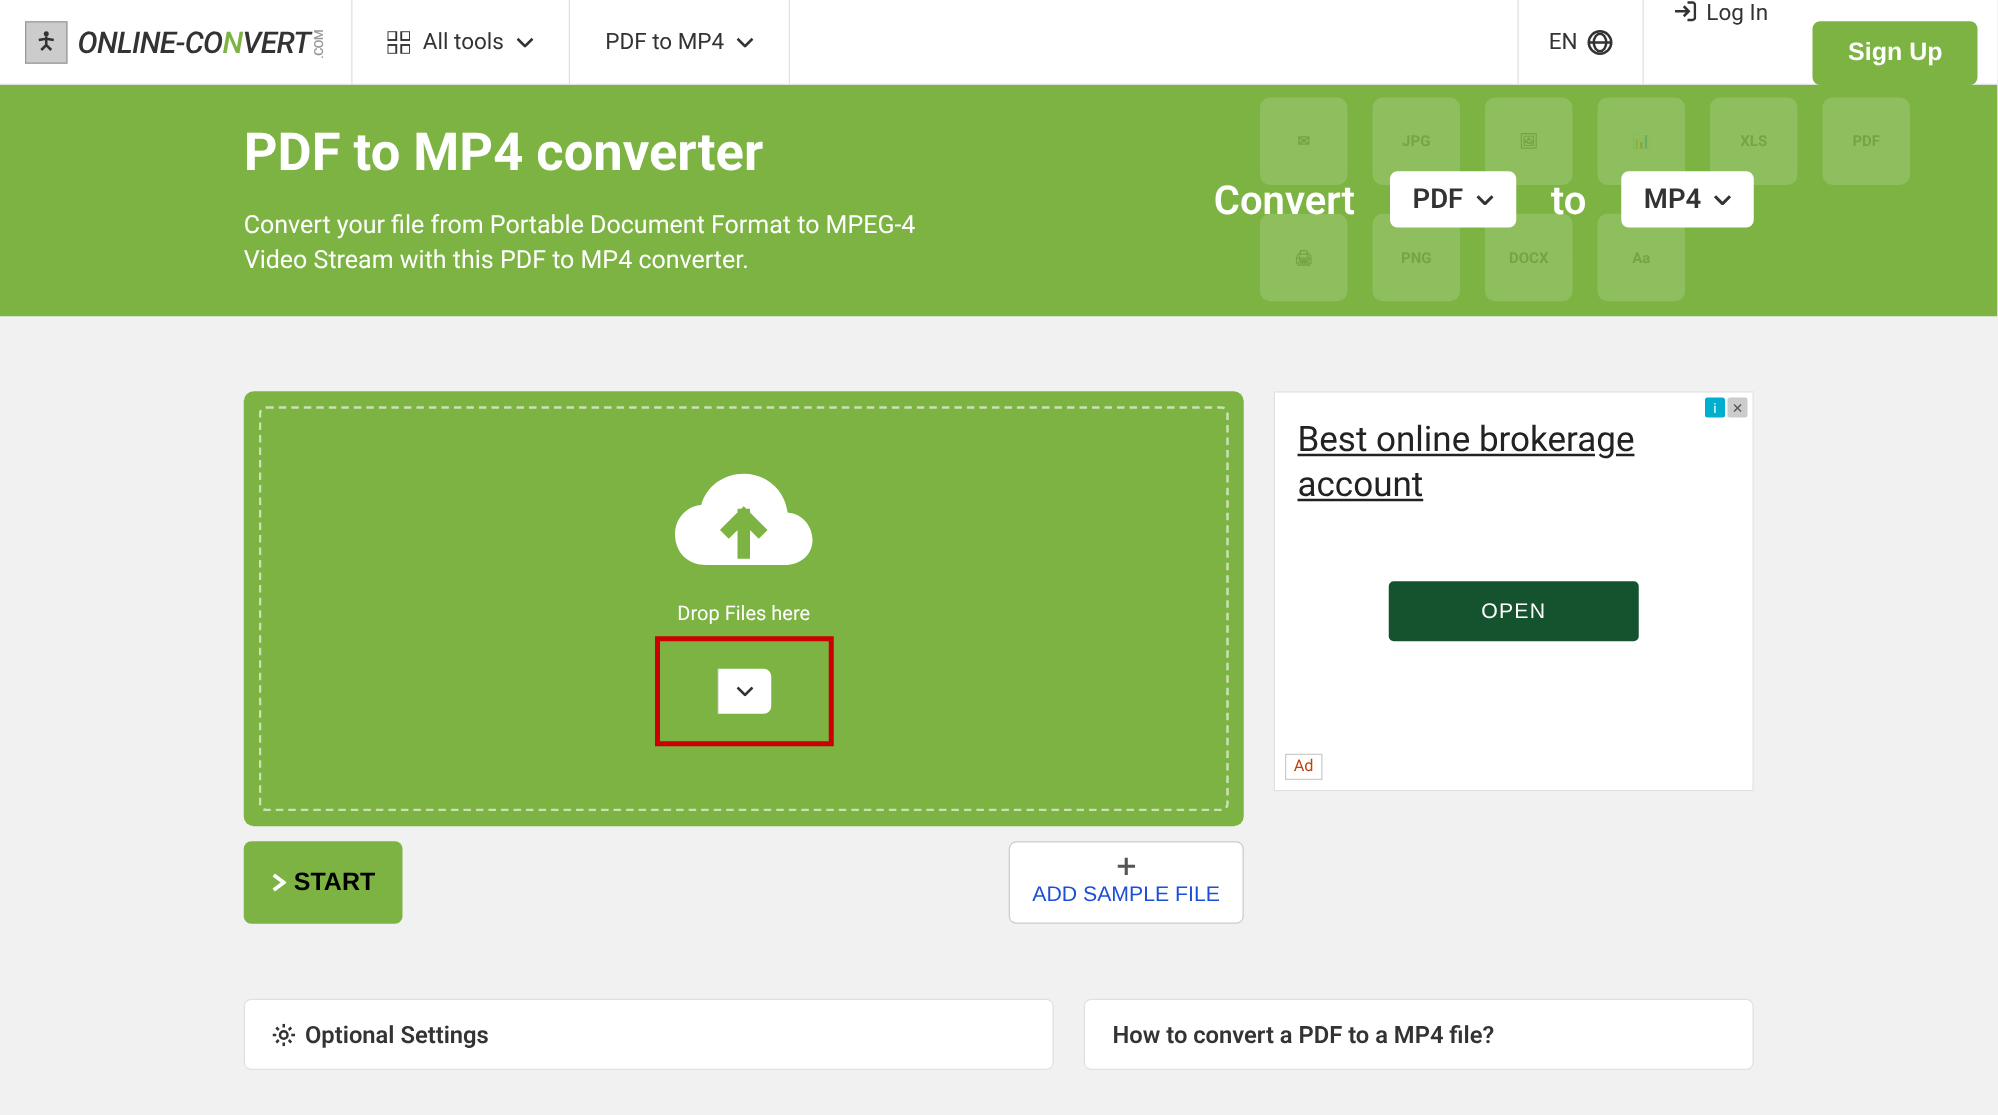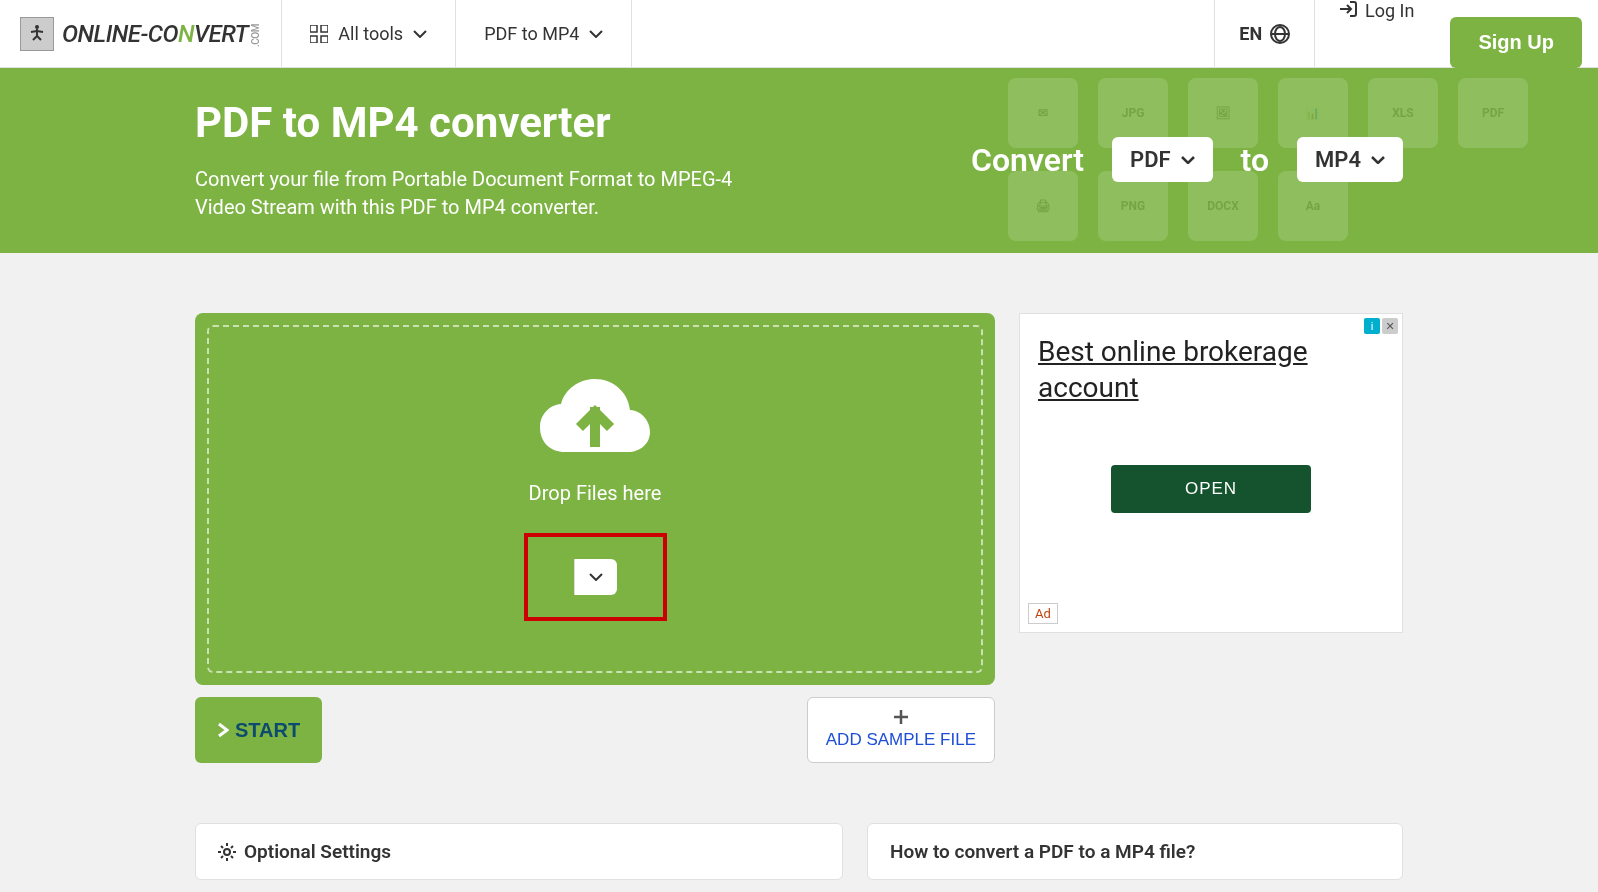--- a/index.html
+++ b/index.html
@@ -12,21 +12,21 @@
 .logo-icon svg { width: 24px; height: 24px; }
 .logo-text { font-size: 24px; font-weight: 500; color: #333; font-style: italic; letter-spacing: -0.5px; }
 .logo-text .conv { color: #333; }
 .logo-text .ert { color: #333; }
 .logo-text .n { color: #7cb342; }
 .logo-text .com { font-size: 10px; writing-mode: vertical-rl; transform: rotate(180deg); display: inline-block; vertical-align: middle; margin-left: 2px; color: #999; font-style: normal; }
 .nav-item { display: flex; align-items: center; gap: 10px; padding: 0 28px; height: 100%; border-left: 1px solid #e0e0e0; color: #333; font-size: 18px; cursor: pointer; }
 .nav-item.empty { flex: 1; border-left: 1px solid #e0e0e0; }
 .grid-icon { width: 18px; height: 18px; }
 .chevron { width: 14px; height: 8px; }
-.lang-item { display: flex; align-items: center; gap: 8px; padding: 0 24px; height: 100%; border-left: 1px solid #e0e0e0; color: #333; font-size: 18px; cursor: pointer; font-weight: bold; }
+.lang-item { display: flex; align-items: center; gap: 8px; padding: 0 24px; height: 100%; border-left: 1px solid #e0e0e0; color: #333; font-size: 18px; cursor: pointer; }
 .globe-icon { width: 20px; height: 20px; border: 2px solid #333; border-radius: 50%; position: relative; }
 .globe-icon::before { content: ''; position: absolute; top: 0; bottom: 0; left: 50%; width: 8px; transform: translateX(-50%); border: 2px solid #333; border-radius: 50%; }
 .globe-icon::after { content: ''; position: absolute; left: 0; right: 0; top: 50%; height: 2px; background: #333; transform: translateY(-50%); }
 .login-item { display: flex; align-items: flex-start; gap: 8px; padding: 0 24px; height: 100%; border-left: 1px solid #e0e0e0; color: #333; font-size: 18px; cursor: pointer; }
 .login-icon { width: 18px; height: 18px; }
 .signup-btn { margin: 17px 16px 0 12px; padding: 14px 28px; background: #7cb342; color: #fff; font-size: 20px; font-weight: 600; border: none; border-radius: 6px; cursor: pointer; }
 
 
 .hero { background: #7cb342; color: #fff; padding: 30px 0 32px; position: relative; overflow: hidden; }
 .hero-bg { position: absolute; right: 0; top: 0; bottom: 0; width: 600px; opacity: 0.15; display: flex; flex-wrap: wrap; gap: 20px; padding: 10px; }
@@ -37,27 +37,27 @@
 .hero-right { display: flex; align-items: center; gap: 28px; }
 .hero-right .label { font-size: 32px; font-weight: 600; }
 .select-box { background: #fff; color: #333; padding: 10px 18px; border-radius: 6px; display: flex; align-items: center; gap: 10px; font-size: 22px; font-weight: 600; cursor: pointer; }
 
 
 .main { max-width: 1400px; margin: 0 auto; padding: 60px 96px 20px; display: flex; gap: 24px; }
 .upload-section { flex: 1; }
 .upload-box { background: #7cb342; border-radius: 8px; padding: 12px; }
 .upload-inner { border: 2px dashed rgba(255,255,255,0.6); border-radius: 6px; padding: 50px 20px; display: flex; flex-direction: column; align-items: center; justify-content: center; min-height: 318px; }
 .cloud-icon { width: 120px; height: 90px; margin-bottom: 14px; }
-.drop-text { color: #fff; font-size: 20px; margin-bottom: 28px; }
+.drop-text { color: #fff; font-size: 16px; margin-bottom: 9px; }
 .file-btn-group { display: flex; border: 4px solid #cc0000; padding: 22px 46px; }
 .choose-file-btn { background: #fff; color: #333; border: none; padding: 14px 32px; font-size: 20px; font-weight: 500; border-radius: 6px 0 0 6px; cursor: pointer; }
 .file-dropdown-btn { background: #fff; color: #333; border: none; border-left: 1px solid #ddd; padding: 14px 14px; border-radius: 0 6px 6px 0; cursor: pointer; display: flex; align-items: center; }
 
 .action-row { display: flex; justify-content: space-between; margin-top: 12px; }
-.start-btn { background: #7cb342; color: #0c4a6e; border: none; padding: 12px 22px; font-size: 20px; font-weight: 700; border-radius: 6px; display: flex; align-items: center; gap: 6px; cursor: pointer; }
+.start-btn { background: #7cb342; color: #000000; border: none; padding: 12px 22px; font-size: 20px; font-weight: 700; border-radius: 6px; display: flex; align-items: center; gap: 6px; cursor: pointer; }
 .add-sample-btn { background: #fff; color: #1d4ed8; border: 1px solid #ccc; padding: 12px 18px; font-size: 17px; border-radius: 6px; display: flex; align-items: center; gap: 6px; cursor: pointer; flex-direction: column; }
 
 .ad-box { width: 384px; background: #fff; border: 1px solid #e0e0e0; padding: 14px 18px; position: relative; height: 320px; }
 .ad-badges { position: absolute; top: 4px; right: 4px; display: flex; gap: 2px; }
 .ad-badge { width: 16px; height: 16px; background: #00aecd; color: #fff; display: flex; align-items: center; justify-content: center; font-size: 11px; border-radius: 2px; }
 .ad-badge.close { background: #ccc; color: #555; }
 .ad-title { font-size: 28px; font-weight: 400; color: #222; line-height: 1.3; margin-top: 6px; text-decoration: underline; }
 .ad-open-btn { background: #14532d; color: #fff; border: none; padding: 14px 0; width: 200px; font-size: 17px; font-weight: 400; border-radius: 4px; cursor: pointer; margin: 58px auto 0; display: block; letter-spacing: 1px; }
 .ad-label { position: absolute; bottom: 8px; left: 8px; background: #fff; border: 1px solid #ccc; padding: 2px 6px; font-size: 13px; color: #c2410c; }
 

